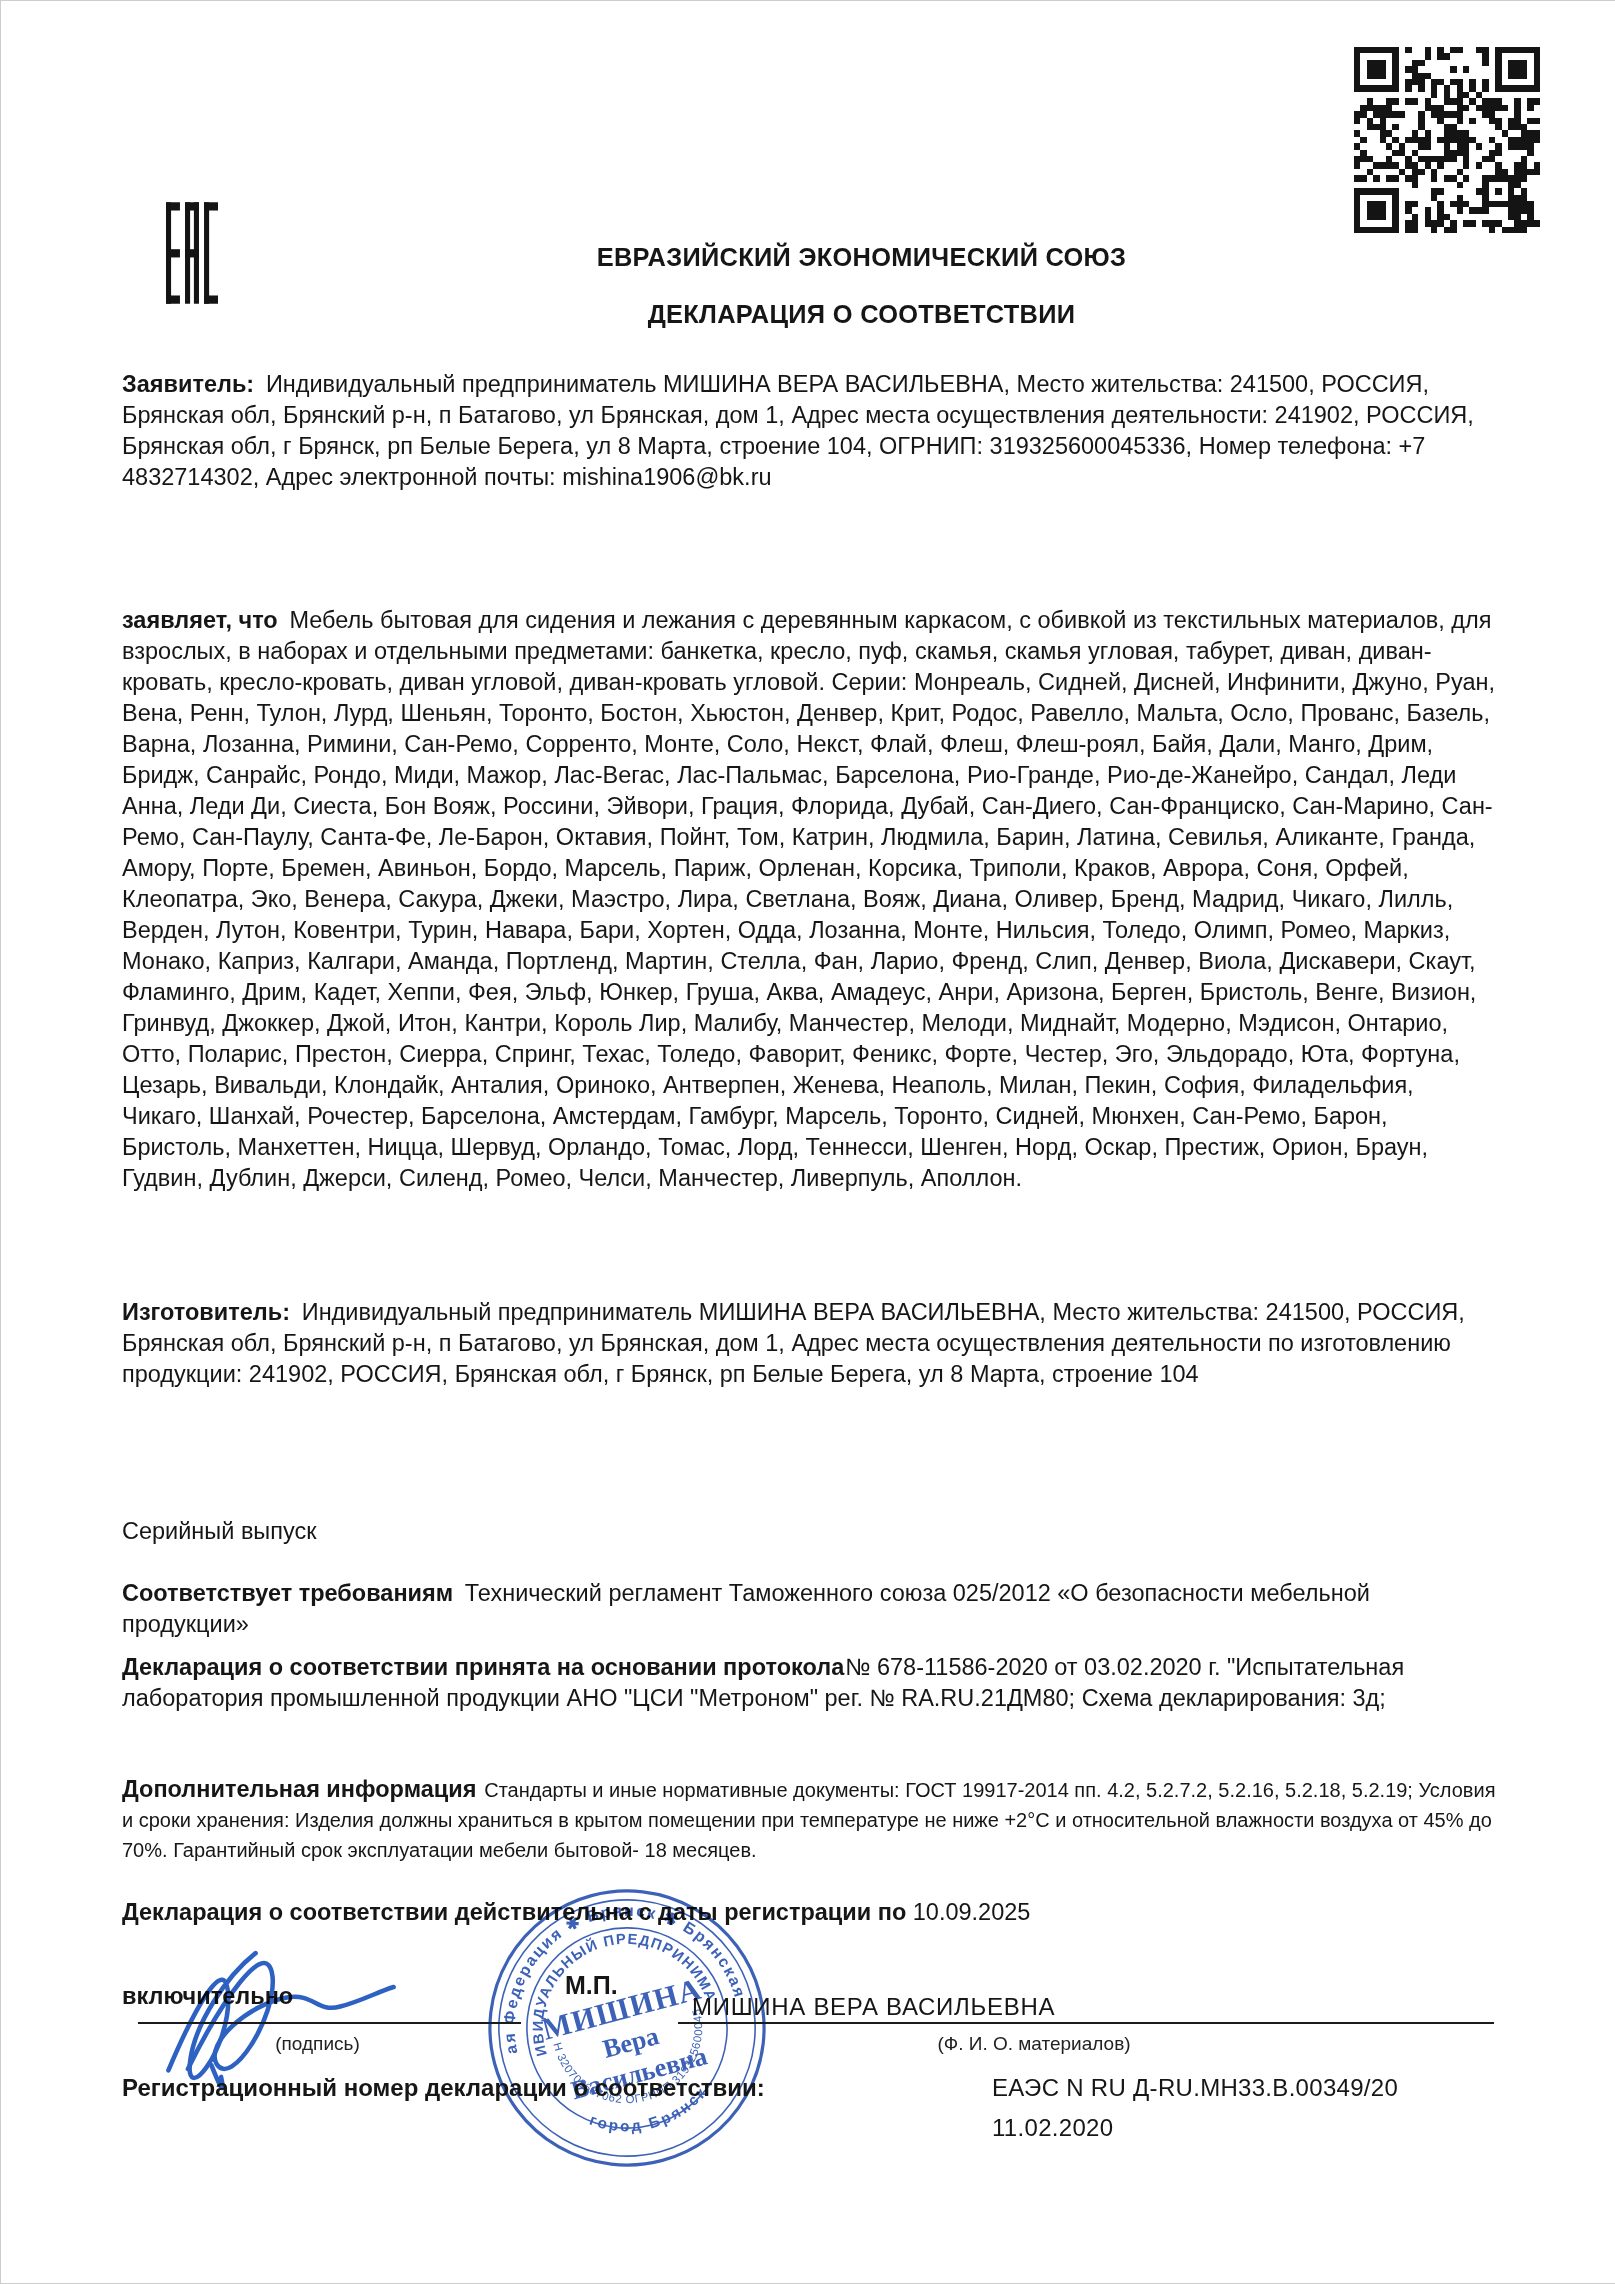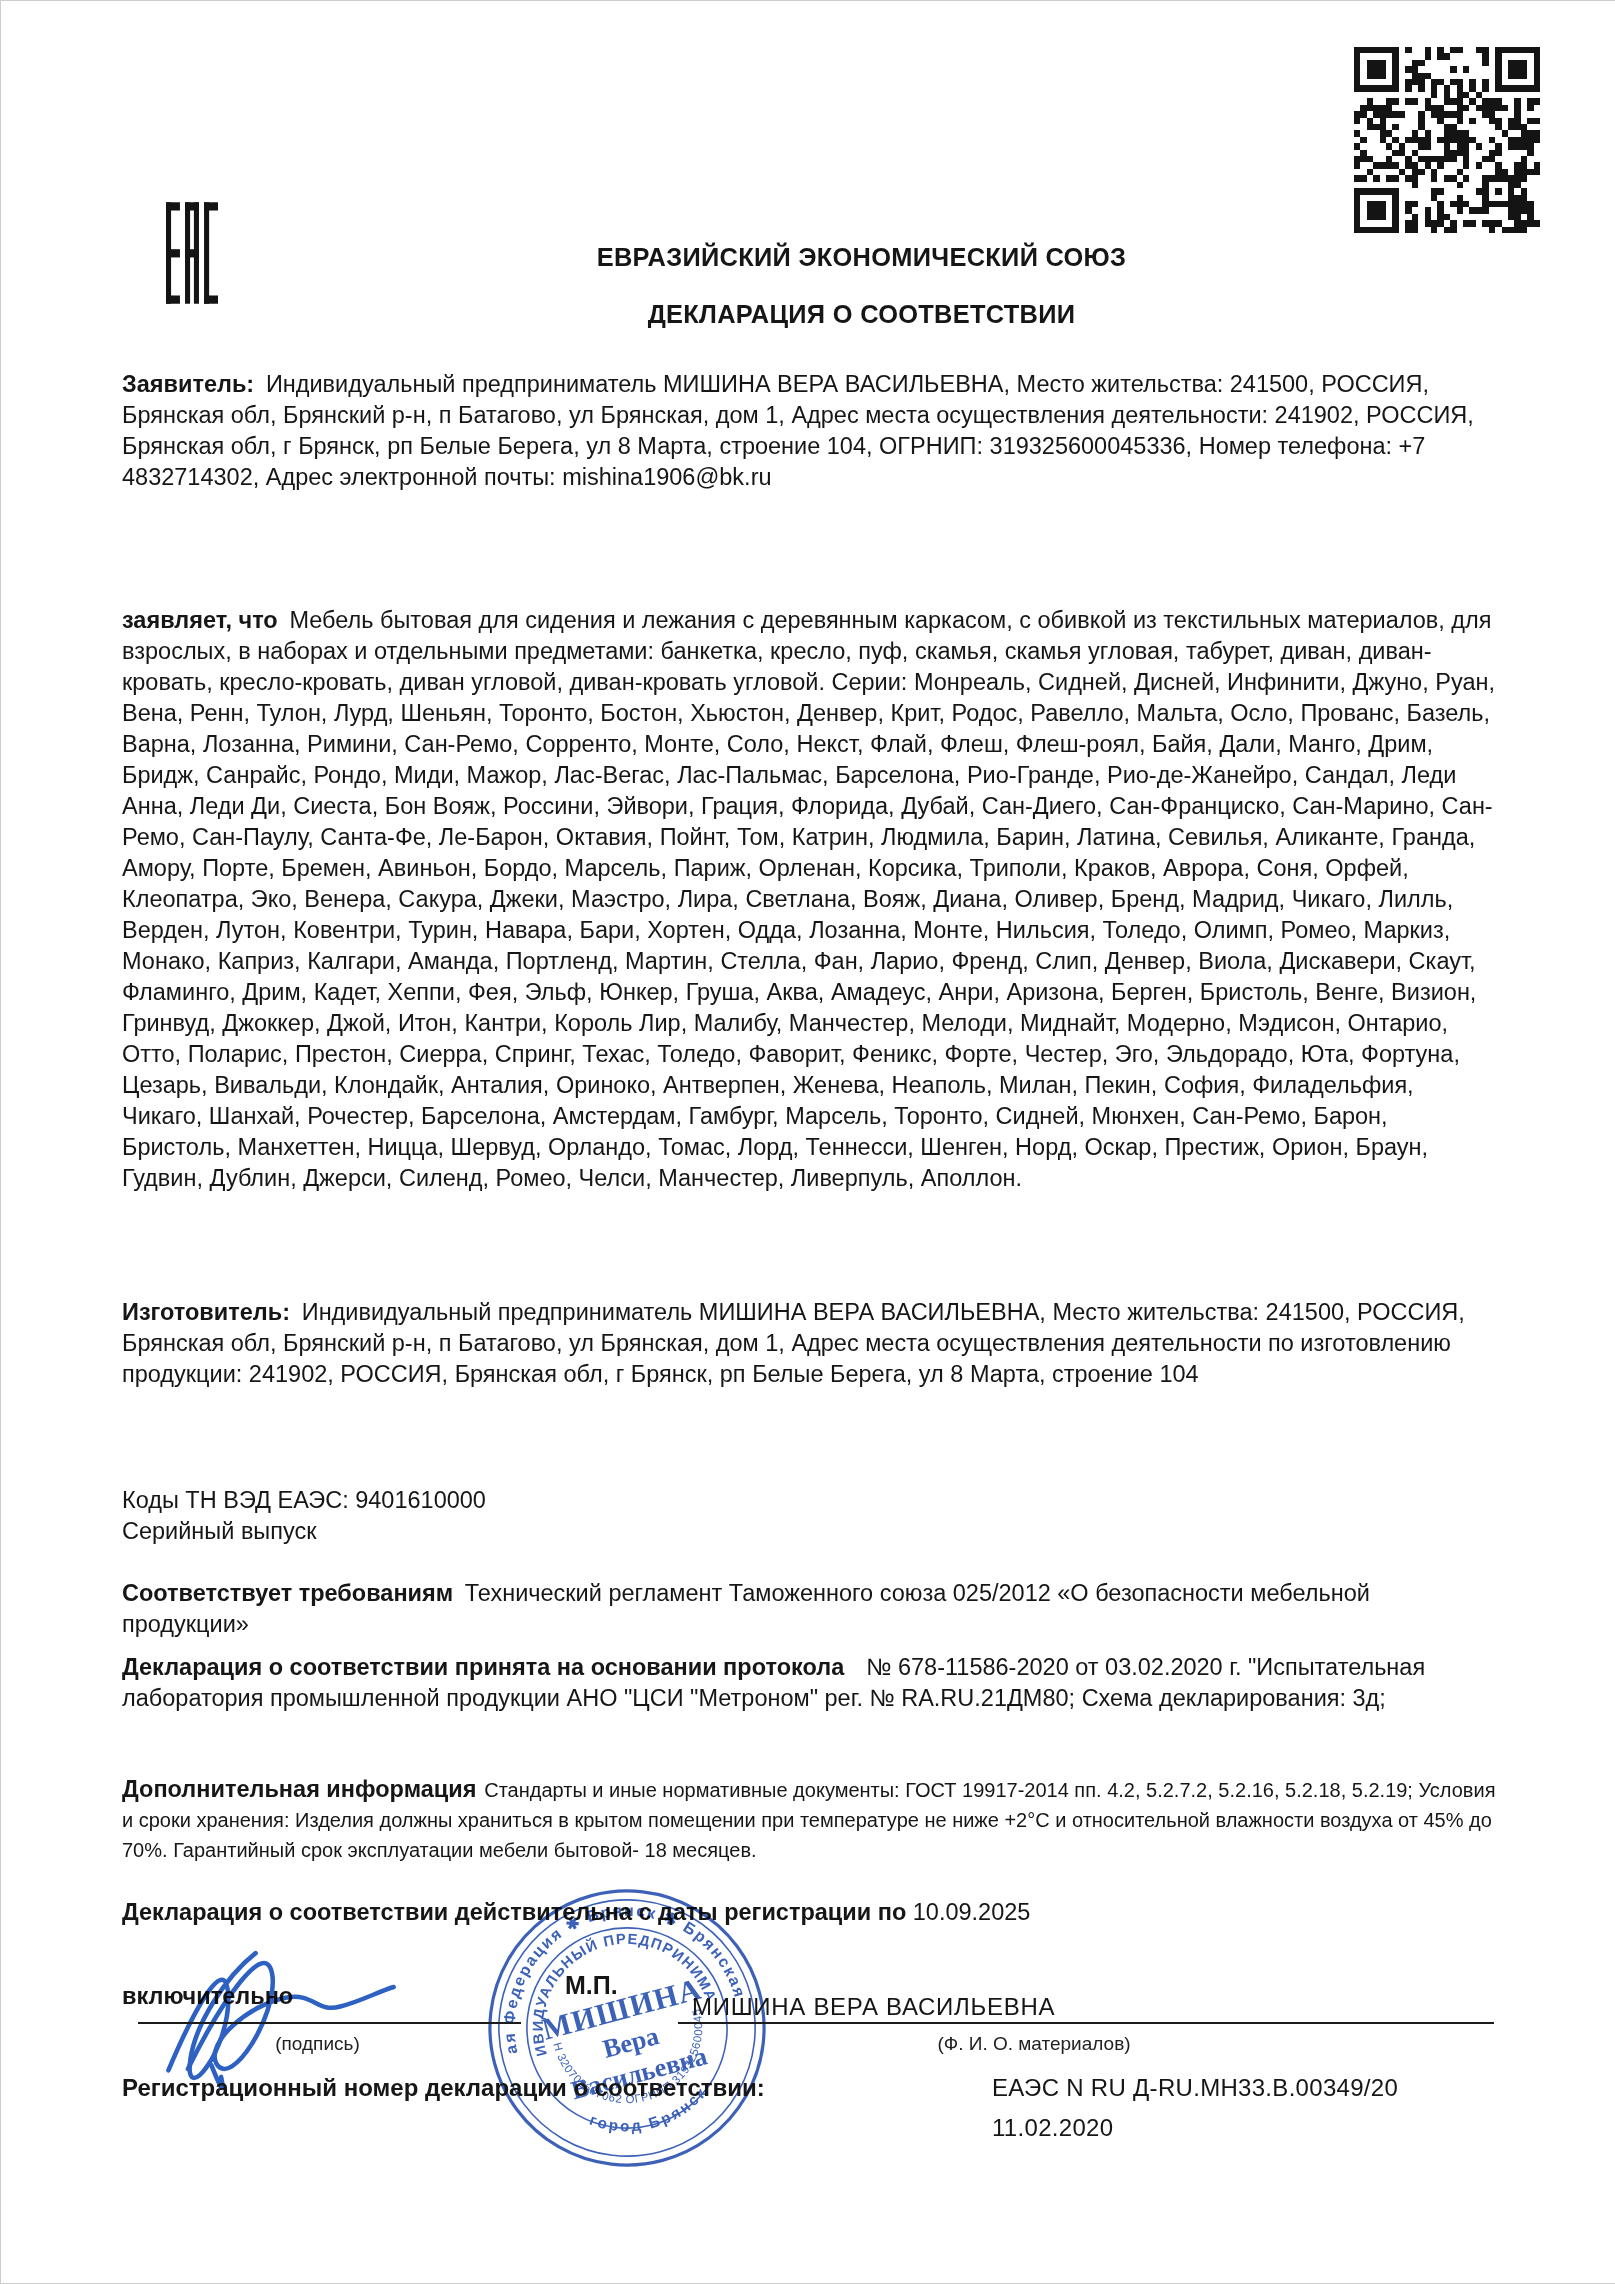--- a/index.html
+++ b/index.html
@@ -373,26 +373,25 @@
   <div class="hdr" style="top:242px">ЕВРАЗИЙСКИЙ ЭКОНОМИЧЕСКИЙ СОЮЗ</div>
   <div class="hdr" style="top:299px">ДЕКЛАРАЦИЯ О СООТВЕТСТВИИ</div>
 
   <div class="para" style="top:368px"><span class="lead">Заявитель:</span><span>Индивидуальный предприниматель МИШИНА ВЕРА ВАСИЛЬЕВНА, Место жительства: 241500, РОССИЯ, Брянская обл, Брянский р-н, п Батагово, ул Брянская, дом 1, Адрес места осуществления деятельности: 241902, РОССИЯ, Брянская обл, г Брянск, рп Белые Берега, ул 8 Марта, строение 104, ОГРНИП: 319325600045336, Номер телефона: +7 4832714302, Адрес электронной почты: mishina1906@bk.ru</span></div>
 
 
   <div class="para" style="top:604px"><span class="lead">заявляет, что</span><span>Мебель бытовая для сидения и лежания с деревянным каркасом, с обивкой из текстильных материалов, для взрослых, в наборах и отдельными предметами: банкетка, кресло, пуф, скамья, скамья угловая, табурет, диван, диван-кровать, кресло-кровать, диван угловой, диван-кровать угловой. Серии: Монреаль, Сидней, Дисней, Инфинити, Джуно, Руан, Вена, Ренн, Тулон, Лурд, Шеньян, Торонто, Бостон, Хьюстон, Денвер, Крит, Родос, Равелло, Мальта, Осло, Прованс, Базель, Варна, Лозанна, Римини, Сан-Ремо, Сорренто, Монте, Соло, Некст, Флай, Флеш, Флеш-роял, Байя, Дали, Манго, Дрим, Бридж, Санрайс, Рондо, Миди, Мажор, Лас-Вегас, Лас-Пальмас, Барселона, Рио-Гранде, Рио-де-Жанейро, Сандал, Леди Анна, Леди Ди, Сиеста, Бон Вояж, Россини, Эйвори, Грация, Флорида, Дубай, Сан-Диего, Сан-Франциско, Сан-Марино, Сан-Ремо, Сан-Паулу, Санта-Фе, Ле-Барон, Октавия, Пойнт, Том, Катрин, Людмила, Барин, Латина, Севилья, Аликанте, Гранда, Амору, Порте, Бремен, Авиньон, Бордо, Марсель, Париж, Орленан, Корсика, Триполи, Краков, Аврора, Соня, Орфей, Клеопатра, Эко, Венера, Сакура, Джеки, Маэстро, Лира, Светлана, Вояж, Диана, Оливер, Бренд, Мадрид, Чикаго, Лилль, Верден, Лутон, Ковентри, Турин, Навара, Бари, Хортен, Одда, Лозанна, Монте, Нильсия, Толедо, Олимп, Ромео, Маркиз, Монако, Каприз, Калгари, Аманда, Портленд, Мартин, Стелла, Фан, Ларио, Френд, Слип, Денвер, Виола, Дискавери, Скаут, Фламинго, Дрим, Кадет, Хеппи, Фея, Эльф, Юнкер, Груша, Аква, Амадеус, Анри, Аризона, Берген, Бристоль, Венге, Визион, Гринвуд, Джоккер, Джой, Итон, Кантри, Король Лир, Малибу, Манчестер, Мелоди, Миднайт, Модерно, Мэдисон, Онтарио, Отто, Поларис, Престон, Сиерра, Спринг, Техас, Толедо, Фаворит, Феникс, Форте, Честер, Эго, Эльдорадо, Юта, Фортуна, Цезарь, Вивальди, Клондайк, Анталия, Ориноко, Антверпен, Женева, Неаполь, Милан, Пекин, София, Филадельфия, Чикаго, Шанхай, Рочестер, Барселона, Амстердам, Гамбург, Марсель, Торонто, Сидней, Мюнхен, Сан-Ремо, Барон, Бристоль, Манхеттен, Ницца, Шервуд, Орландо, Томас, Лорд, Теннесси, Шенген, Норд, Оскар, Престиж, Орион, Браун, Гудвин, Дублин, Джерси, Силенд, Ромео, Челси, Манчестер, Ливерпуль, Аполлон.</span></div>
 
   <div class="para" style="top:1296px"><span class="lead">Изготовитель:</span><span>Индивидуальный предприниматель МИШИНА ВЕРА ВАСИЛЬЕВНА, Место жительства: 241500, РОССИЯ, Брянская обл, Брянский р-н, п Батагово, ул Брянская, дом 1, Адрес места осуществления деятельности по изготовлению продукции: 241902, РОССИЯ, Брянская обл, г Брянск, рп Белые Берега, ул 8 Марта, строение 104</span></div>
 
-  <div class="para" style="top:1484px">Коды ТН ВЭД ЕАЭС: 9401610000</div>
   <div class="para" style="top:1515px">Серийный выпуск</div>
 
   <div class="para" style="top:1577px"><span class="lead">Соответствует требованиям</span><span>Технический регламент Таможенного союза 025/2012 «О безопасности мебельной продукции»</span></div>
 
-  <div class="para" style="top:1651px"><span class="lead" style="margin-right:22px">Декларация о соответствии принята на основании протокола</span><span>№ 678-11586-2020 от 03.02.2020 г.  "Испытательная лаборатория промышленной продукции АНО "ЦСИ "Метроном" рег. № RA.RU.21ДМ80; Схема декларирования: 3д;</span></div>
+  <div class="para" style="top:1651px"><span class="lead" style="margin-right:1px">Декларация о соответствии принята на основании протокола</span><span>№ 678-11586-2020 от 03.02.2020 г.  "Испытательная лаборатория промышленной продукции АНО "ЦСИ "Метроном" рег. № RA.RU.21ДМ80; Схема декларирования: 3д;</span></div>
 
   <div class="para small" style="top:1773px"><span class="lead" style="font-size:23.5px;margin-right:7.8px">Дополнительная информация</span><span>Стандарты и иные нормативные документы: ГОСТ 19917-2014 пп. 4.2, 5.2.7.2, 5.2.16, 5.2.18, 5.2.19; Условия и сроки хранения: Изделия должны храниться в крытом помещении при температуре не ниже +2°С и относительной влажности воздуха от 45% до 70%. Гарантийный срок эксплуатации мебели бытовой- 18 месяцев.</span></div>
 
   <div class="para" style="top:1896px"><span class="lead" style="margin-right:6.5px">Декларация о соответствии действительна с даты регистрации по</span><span class="plain">10.09.2025</span></div>
   <div class="para" style="top:1980px;font-weight:bold">включительно</div>
 
   <svg class="sig-svg" width="306" height="189" viewBox="0 0 470 290">
     <g fill="none" stroke="#2e62c2" stroke-width="7" stroke-linecap="round">
       <path d="M 62 240 C 100 150 152 52 154 128 C 156 208 84 300 96 222 C 104 168 150 96 196 60"></path>
       <path d="M 92 238 C 140 140 214 28 222 96 C 228 158 158 268 136 230 C 118 198 186 138 244 128 C 286 121 290 152 326 142 C 360 133 382 120 408 112"></path>

